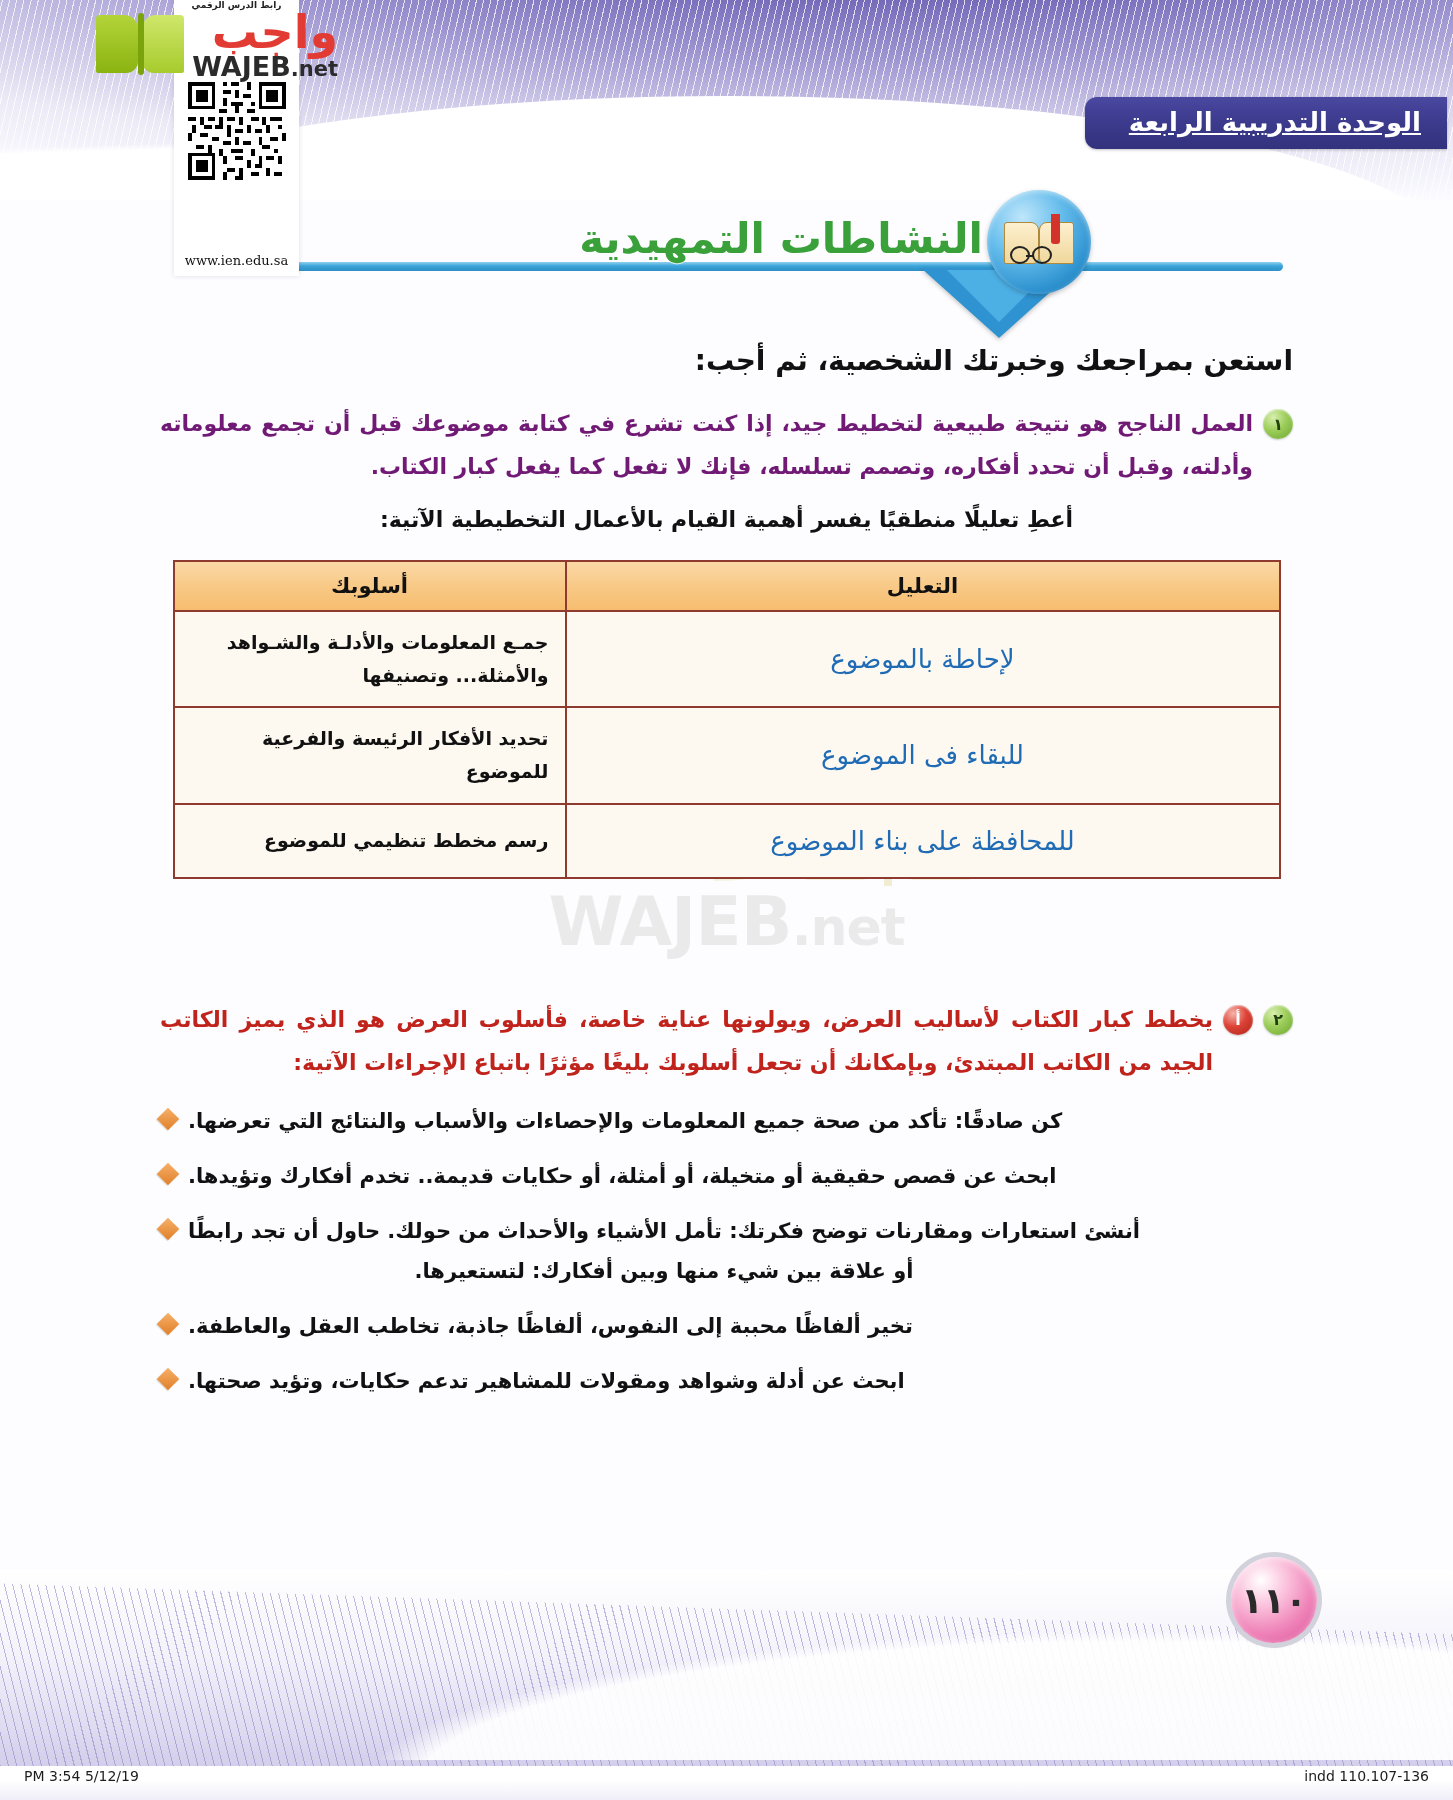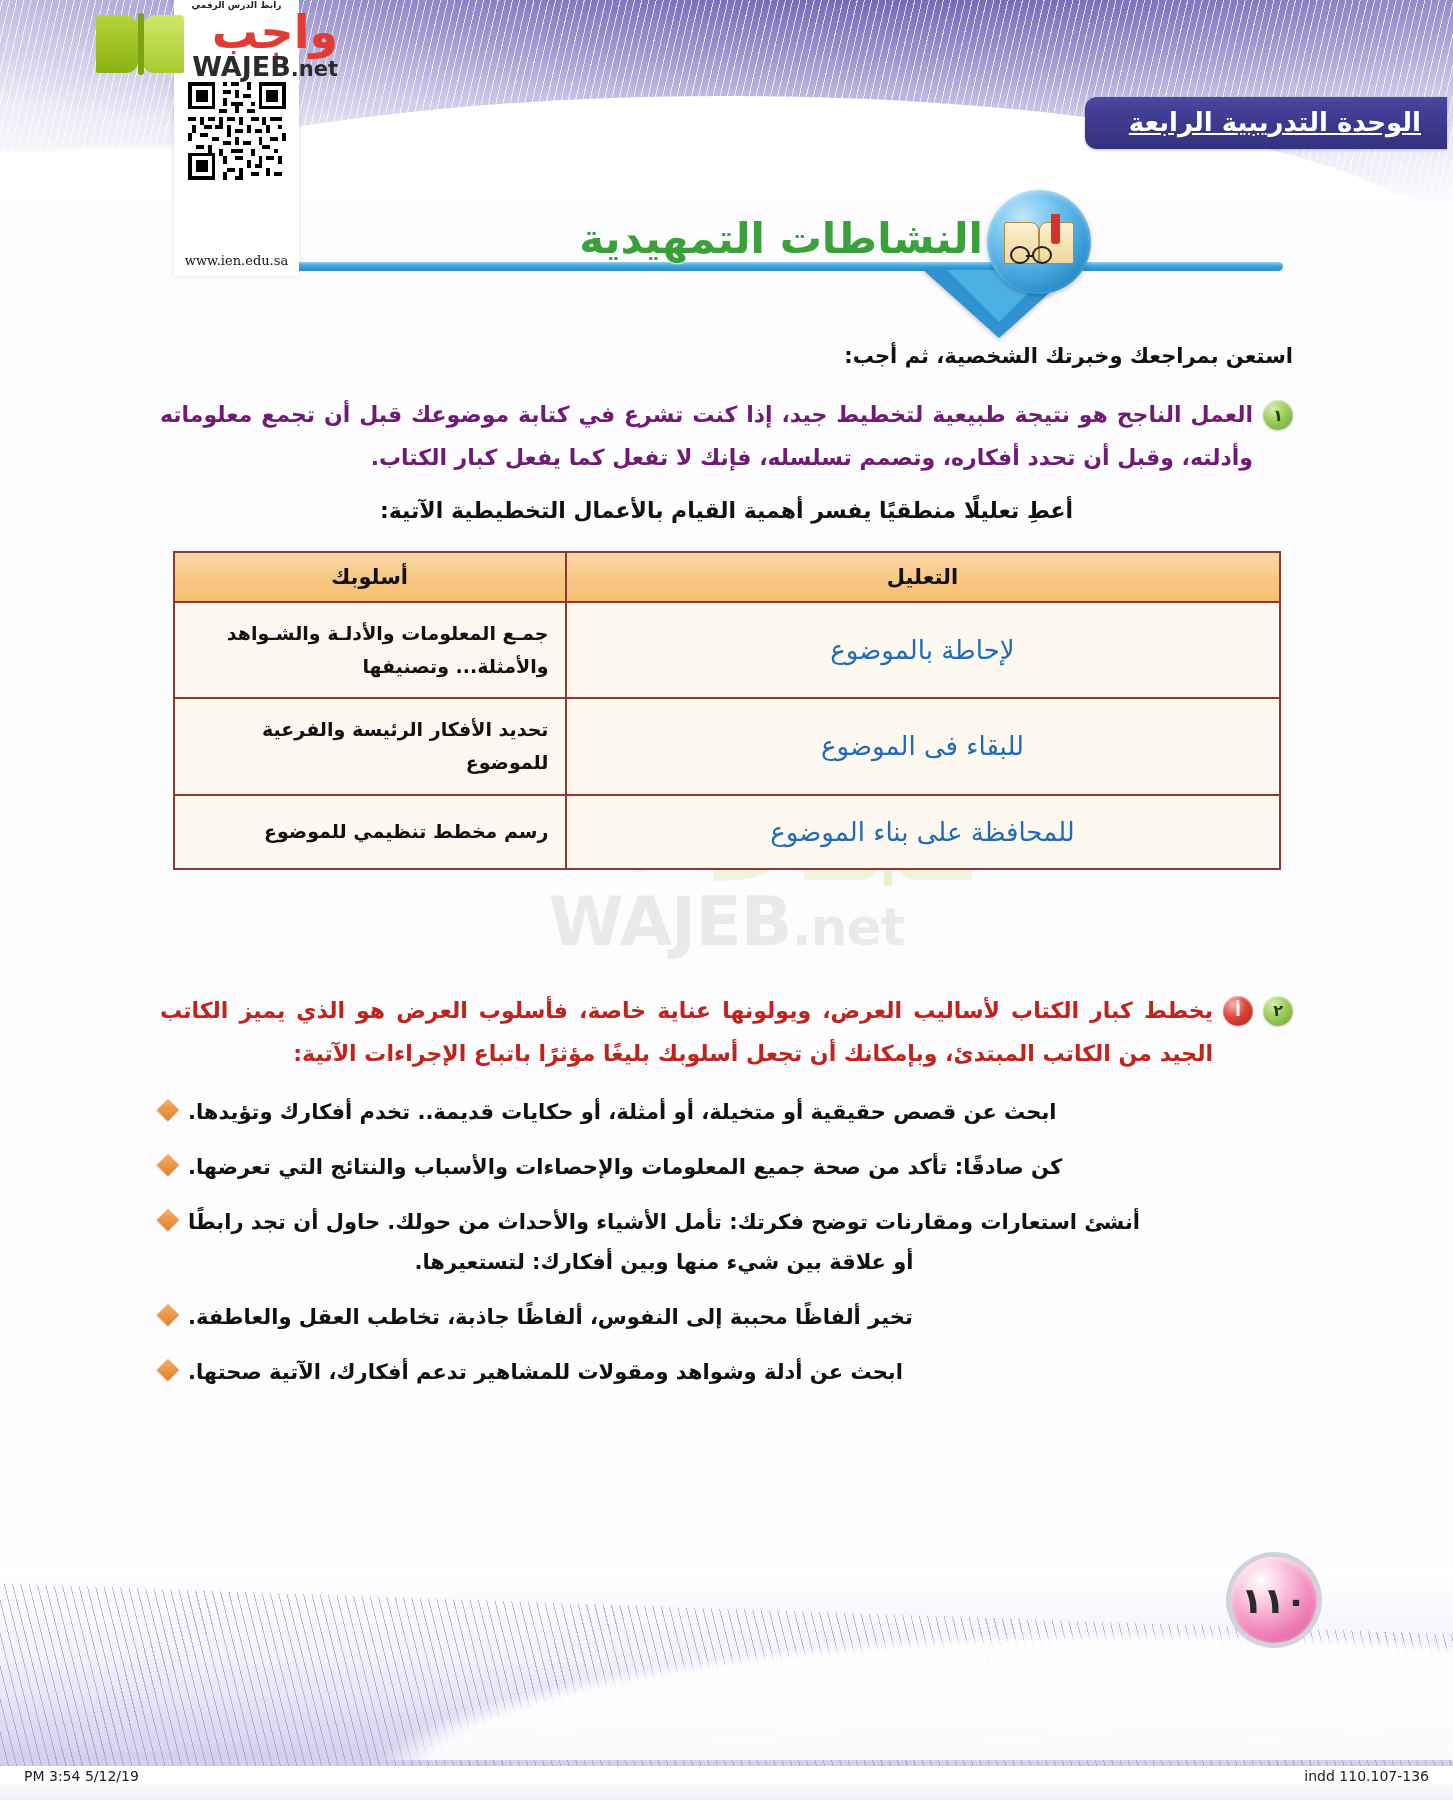--- a/index.html
+++ b/index.html
@@ -117,21 +117,21 @@
   }
   .sec-arrow-inner{
     position:absolute;right:232px;top:80px;width:0;height:0;
     border-left:52px solid transparent;border-right:52px solid transparent;
     border-top:52px solid #4cb0e5;
   }
 
   
   .content{position:absolute;right:0;left:0;top:330px;padding:0 160px 0 160px;z-index:6;}
   .intro{
-    font-size:21px;color:#111;font-weight:bold;text-align:right;margin:14px 0 26px 0;
+    font-size:28px;color:#111;font-weight:bold;text-align:right;margin:14px 0 26px 0;
     font-family:"DejaVu Sans","Liberation Sans",sans-serif;
   }
 
   .q-row{display:flex;align-items:flex-start;gap:10px;margin-bottom:10px;}
   .num-badge{
     flex:0 0 auto;width:30px;height:30px;border-radius:50%;margin-top:6px;
     background:radial-gradient(circle at 34% 28%, #d8efb0 0%, #9ccd5a 45%, #6ba52d 100%);
     box-shadow:inset 0 1px 2px rgba(255,255,255,.7),0 1px 2px rgba(0,0,0,.2);
     color:#20400c;font-size:16px;font-weight:bold;display:flex;align-items:center;justify-content:center;
   }
@@ -365,40 +365,40 @@
     </table>
 
     <div class="q-row" style="margin-top:120px">
       <div class="num-badge">٢</div>
       <div class="num-badge red">أ</div>
       <div class="q-text red">يخطط كبار الكتاب لأساليب العرض، ويولونها عناية خاصة، فأسلوب العرض هو الذي يميز الكاتب الجيد من الكاتب المبتدئ، وبإمكانك أن تجعل أسلوبك بليغًا مؤثرًا باتباع الإجراءات الآتية:</div>
     </div>
 
     <ul class="bullets">
       <li>
-        <div class="bl-text">ابحث عن قصص حقيقية أو متخيلة، أو أمثلة، أو حكايات قديمة.. تخدم أفكارك وتؤيدها.</div>
+        <div class="bl-text">كن صادقًا: تأكد من صحة جميع المعلومات والإحصاءات والأسباب والنتائج التي تعرضها.</div>
         <span class="dmd"></span>
       </li>
       <li>
-        <div class="bl-text">كن صادقًا: تأكد من صحة جميع المعلومات والإحصاءات والأسباب والنتائج التي تعرضها.</div>
+        <div class="bl-text">ابحث عن قصص حقيقية أو متخيلة، أو أمثلة، أو حكايات قديمة.. تخدم أفكارك وتؤيدها.</div>
         <span class="dmd"></span>
       </li>
       <li>
         <div>
           <div class="bl-text">أنشئ استعارات ومقارنات توضح فكرتك: تأمل الأشياء والأحداث من حولك. حاول أن تجد رابطًا</div>
           <div class="bl-text center">أو علاقة بين شيء منها وبين أفكارك: لتستعيرها.</div>
         </div>
         <span class="dmd"></span>
       </li>
       <li>
         <div class="bl-text">تخير ألفاظًا محببة إلى النفوس، ألفاظًا جاذبة، تخاطب العقل والعاطفة.</div>
         <span class="dmd"></span>
       </li>
       <li>
-        <div class="bl-text">ابحث عن أدلة وشواهد ومقولات للمشاهير تدعم أفكارك، الآتية صحتها.</div>
+        <div class="bl-text">ابحث عن أدلة وشواهد ومقولات للمشاهير تدعم حكايات، وتؤيد صحتها.</div>
         <span class="dmd"></span>
       </li>
     </ul>
 
   </div>
 
   <div class="bottom-deco"></div>
   <div class="bottom-bar"></div>
 
   <div class="pagenum">١١٠</div>

